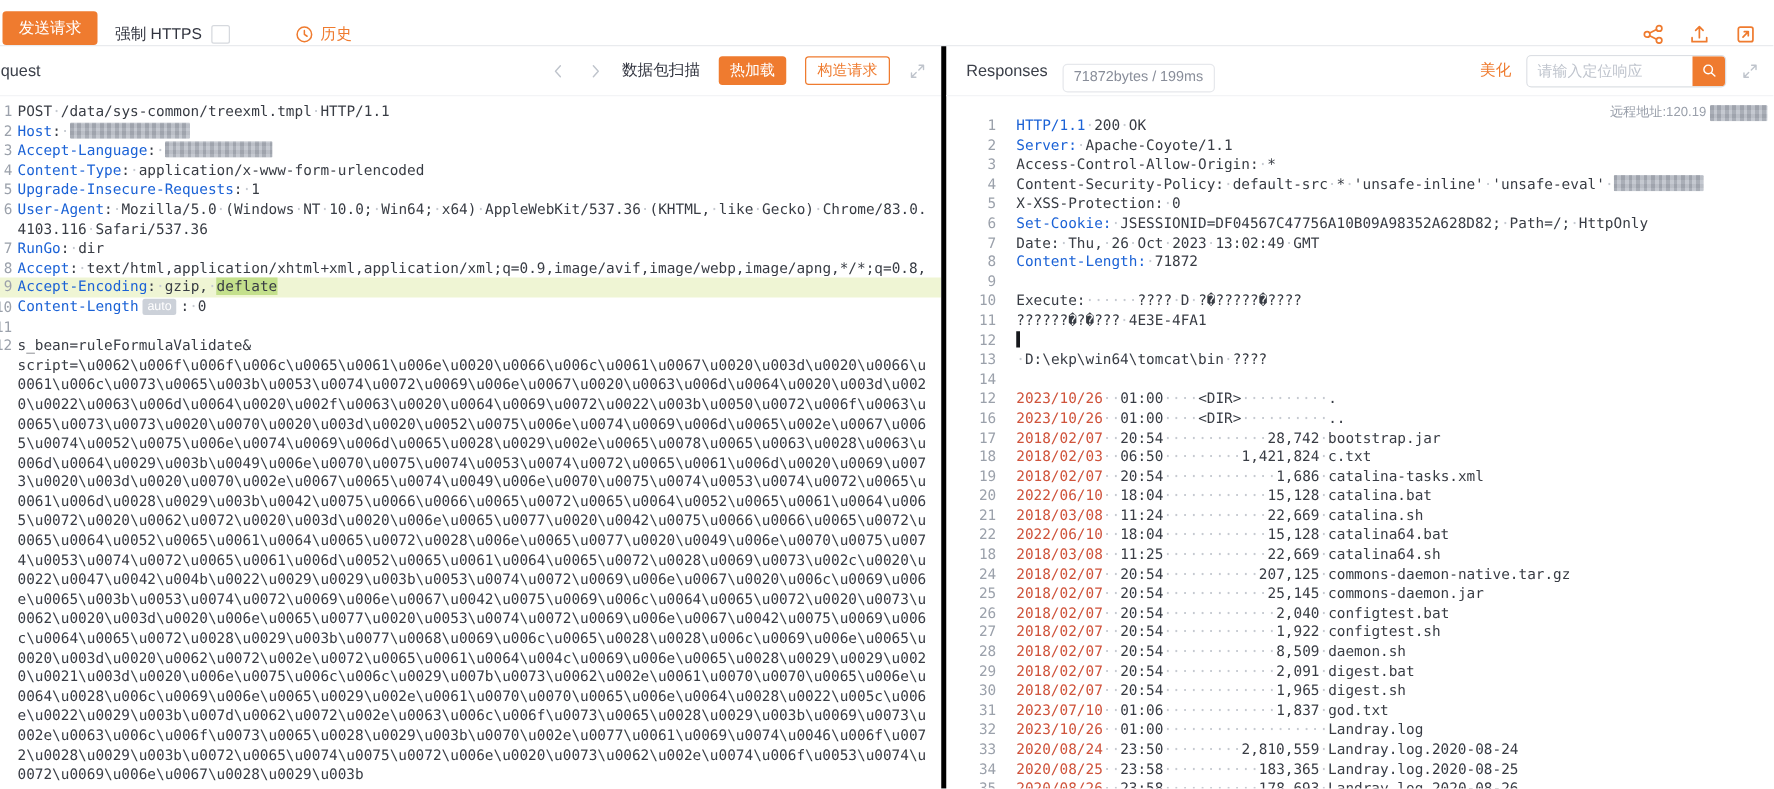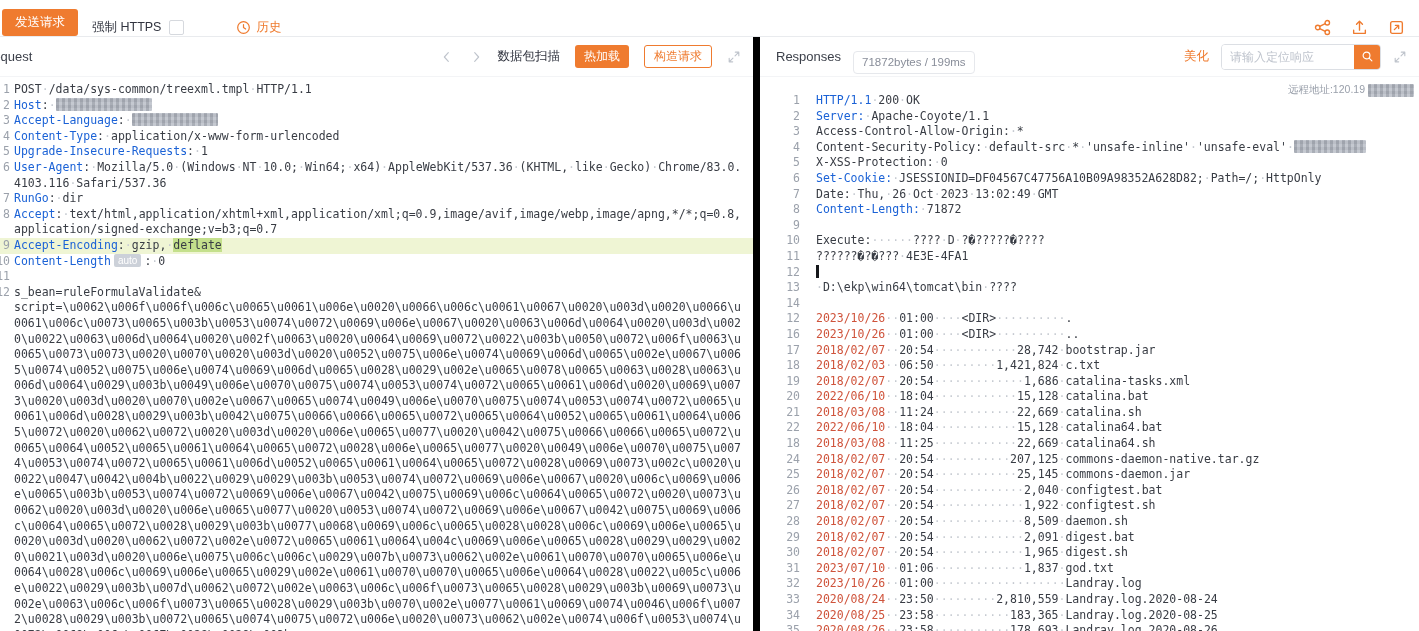--- a/index.html
+++ b/index.html
@@ -15,21 +15,21 @@
   .history{margin-left:52px;display:flex;align-items:center;gap:5px;color:#ef7b2f;font-size:12.5px;cursor:pointer;}
   .tb-right{margin-left:auto;display:flex;align-items:center;gap:20px;}
   .ic{fill:none;stroke:#ef7b2f;stroke-width:1.3;stroke-linecap:round;stroke-linejoin:round;display:block;}
   .icg{fill:none;stroke:#bfc4cc;stroke-width:1.3;stroke-linecap:round;stroke-linejoin:round;display:block;}
   .icw{fill:none;stroke:#fff;stroke-width:1.4;stroke-linecap:round;display:block;}
 
   
   .main{display:flex;height:594px;}
   .panel{height:100%;box-sizing:border-box;}
   .panel.left{width:753px;}
-  .panel.right{width:666px;border-left:7px solid #000000;position:relative;}
+  .panel.right{width:666px;border-left:4px solid #000000;position:relative;}
   .phead{height:40px;display:flex;align-items:center;border-bottom:1px solid #f3f4f6;padding-right:12px;box-sizing:border-box;}
   .ptitle{font-size:13px;color:#3c404a;margin-left:-16px;white-space:nowrap;}
   .lgroup{margin-left:auto;display:flex;align-items:center;gap:15px;}
   .navbtn{cursor:pointer;}
   .link-btn{font-size:12.5px;color:#31343f;cursor:pointer;}
   .btn-solid{background:#ef7b2f;color:#fff;border:none;border-radius:3px;height:23px;padding:0 9px;font-size:12px;font-family:inherit;cursor:pointer;}
   .btn-outline{background:#fff;color:#ef7b2f;border:1px solid #ef7b2f;border-radius:3px;height:23px;padding:0 9px;font-size:12px;font-family:inherit;cursor:pointer;}
   .rtitle{font-size:13px;color:#3c404a;margin-left:16px;}
   .stat-badge{margin-left:12px;border:1px solid #e6e8ec;border-radius:4px;color:#888d99;font-size:11.5px;height:21px;line-height:21px;padding:0 8px;margin-top:12px;}
   .rgroup{margin-left:auto;display:flex;align-items:center;gap:12px;}
@@ -141,21 +141,21 @@
           <div class="cl">
             <span class="gut lgut">6</span>
             <span class="txt"><span class="tk blue">User-Agent</span><span class="tk">:<span class="ws">·</span>Mozilla/5.0<span class="ws">·</span>(Windows<span class="ws">·</span>NT<span class="ws">·</span>10.0;<span class="ws">·</span>Win64;<span class="ws">·</span>x64)<span class="ws">·</span>AppleWebKit/537.36<span class="ws">·</span>(KHTML,<span class="ws">·</span>like<span class="ws">·</span>Gecko)<span class="ws">·</span>Chrome/83.0.</span><br><span class="tk">4103.116<span class="ws">·</span>Safari/537.36</span></span>
           </div>
           <div class="cl">
             <span class="gut lgut">7</span>
             <span class="txt"><span class="tk blue">RunGo</span><span class="tk">:<span class="ws">·</span>dir</span></span>
           </div>
           <div class="cl">
             <span class="gut lgut">8</span>
-            <span class="txt"><span class="tk blue">Accept</span><span class="tk">:<span class="ws">·</span>text/html,application/xhtml+xml,application/xml;q=0.9,image/avif,image/webp,image/apng,*/*;q=0.8,</span><br><span class="tk">application/signed-exchange;v=b3;q=0.7</span></span>
+            <span class="txt"><span class="tk blue">Accept</span><span class="tk">:<span class="ws">·</span>text/html,application/xhtml+xml,application/xml;q=0.9,image/avif,image/webp,image/apng,*/*;q=0.8,</span><br></span>
           </div>
           <div class="cl hl">
             <span class="gut lgut">9</span>
             <span class="txt"><span class="tk blue">Accept-Encoding</span><span class="tk">:<span class="ws">·</span>gzip,<span class="ws">·</span></span><span class="tk sel">deflate</span></span>
           </div>
           <div class="cl">
             <span class="gut lgut">10</span>
             <span class="txt"><span class="tk blue">Content-Length</span><span class="tk pill">auto</span><span class="tk">:<span class="ws">·</span>0</span></span>
           </div>
           <div class="cl">

